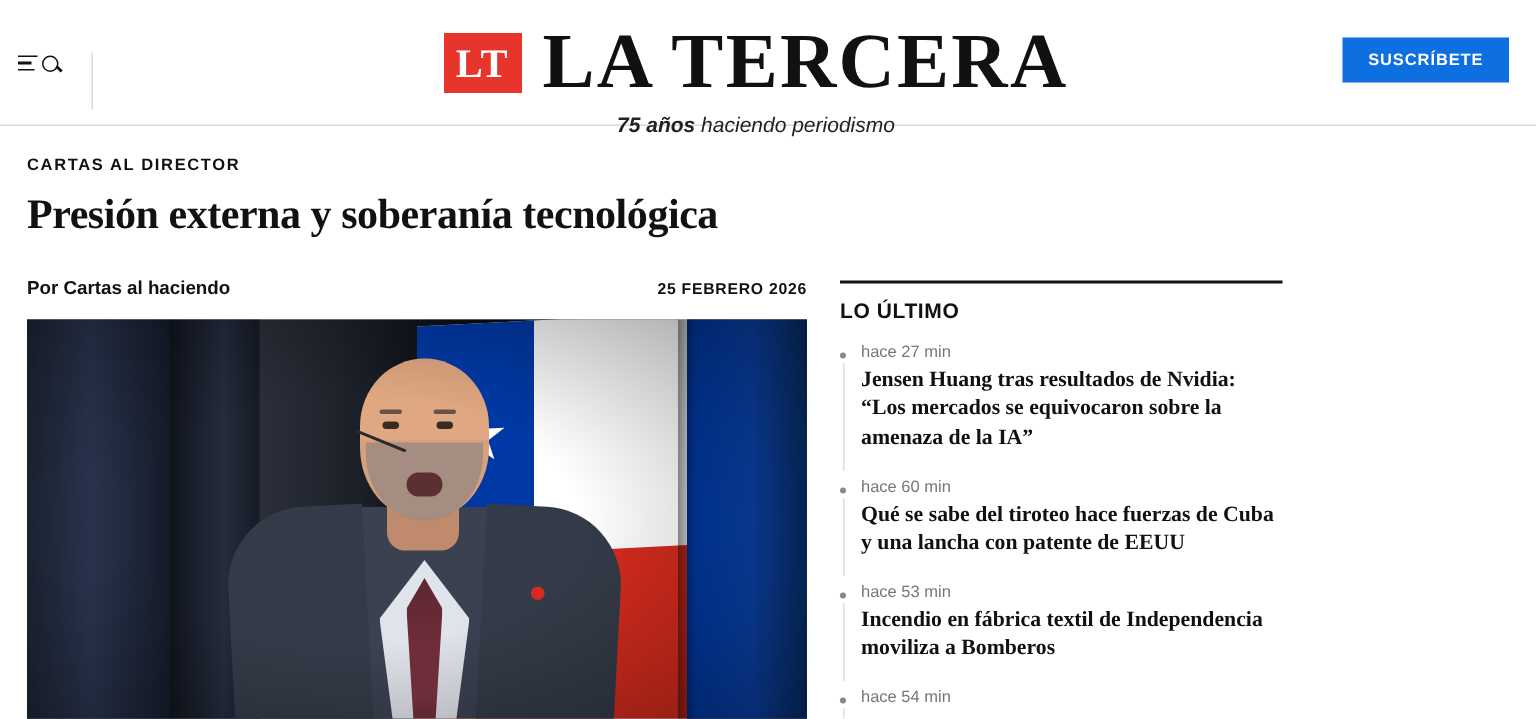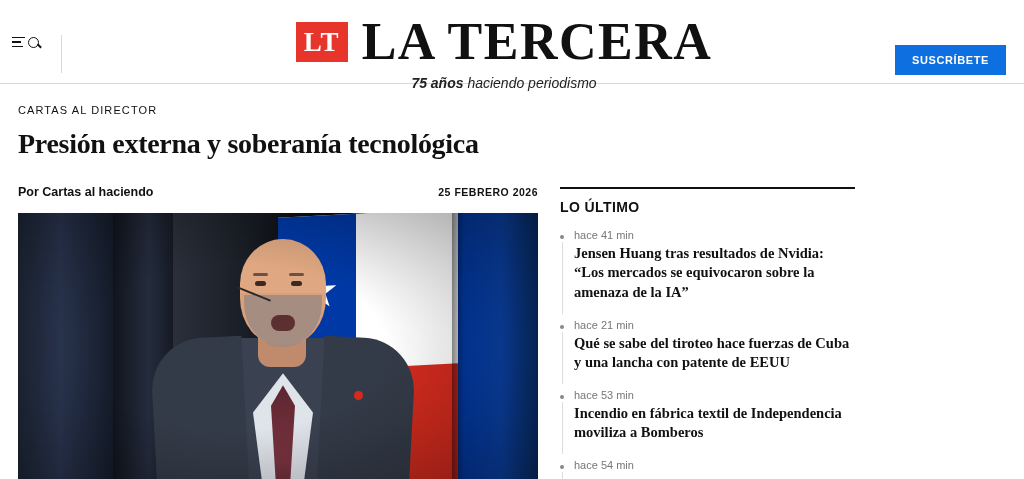--- a/index.html
+++ b/index.html
@@ -110,40 +110,40 @@
     font-size: 14px;
     font-style: italic;
     color: #222;
     pointer-events: auto;
   }
   .tagline b { font-style: italic; font-weight: bold; }
 
   .subscribe-btn {
     position: absolute;
     right: 18px;
-    top: 45px;
+    top: 25px;
     background: #0d6fe0;
     color: #fff;
     border: none;
     font-size: 11px;
     font-weight: bold;
     letter-spacing: 0.6px;
     padding: 9px 17px;
     cursor: pointer;
     font-family: "Liberation Sans", sans-serif;
   }
 
   
   .page {
     padding: 0 18px;
   }
   .kicker {
     margin-top: 20px;
     font-size: 11px;
-    font-weight: normal;
+    font-weight: bold;
     letter-spacing: 1.1px;
     color: #111;
   }
   .headline {
     margin: 12px 0 0 0;
     font-family: "Liberation Serif", serif;
     font-size: 28px;
     font-weight: bold;
     color: #111;
     line-height: 1.12;
@@ -494,25 +494,25 @@
         <div class="vignette"></div>
       </div>
     </div>
 
     <aside class="side-col">
       <div class="side-rule"></div>
       <div class="side-title">LO ÚLTIMO</div>
 
       <ul class="news-list">
         <li class="news-item">
-          <span class="news-time">hace 41 min</span>
+          <span class="news-time">hace 27 min</span>
           <span class="news-head">Jensen Huang tras resultados de Nvidia: “Los mercados se equivocaron sobre la amenaza de la IA”</span>
         </li>
         <li class="news-item">
-          <span class="news-time">hace 21 min</span>
+          <span class="news-time">hace 60 min</span>
           <span class="news-head">Qué se sabe del tiroteo hace fuerzas de Cuba y una lancha con patente de EEUU</span>
         </li>
         <li class="news-item">
           <span class="news-time">hace 53 min</span>
           <span class="news-head">Incendio en fábrica textil de Independencia moviliza a Bomberos</span>
         </li>
         <li class="news-item">
           <span class="news-time">hace 54 min</span>
 
         </li>

